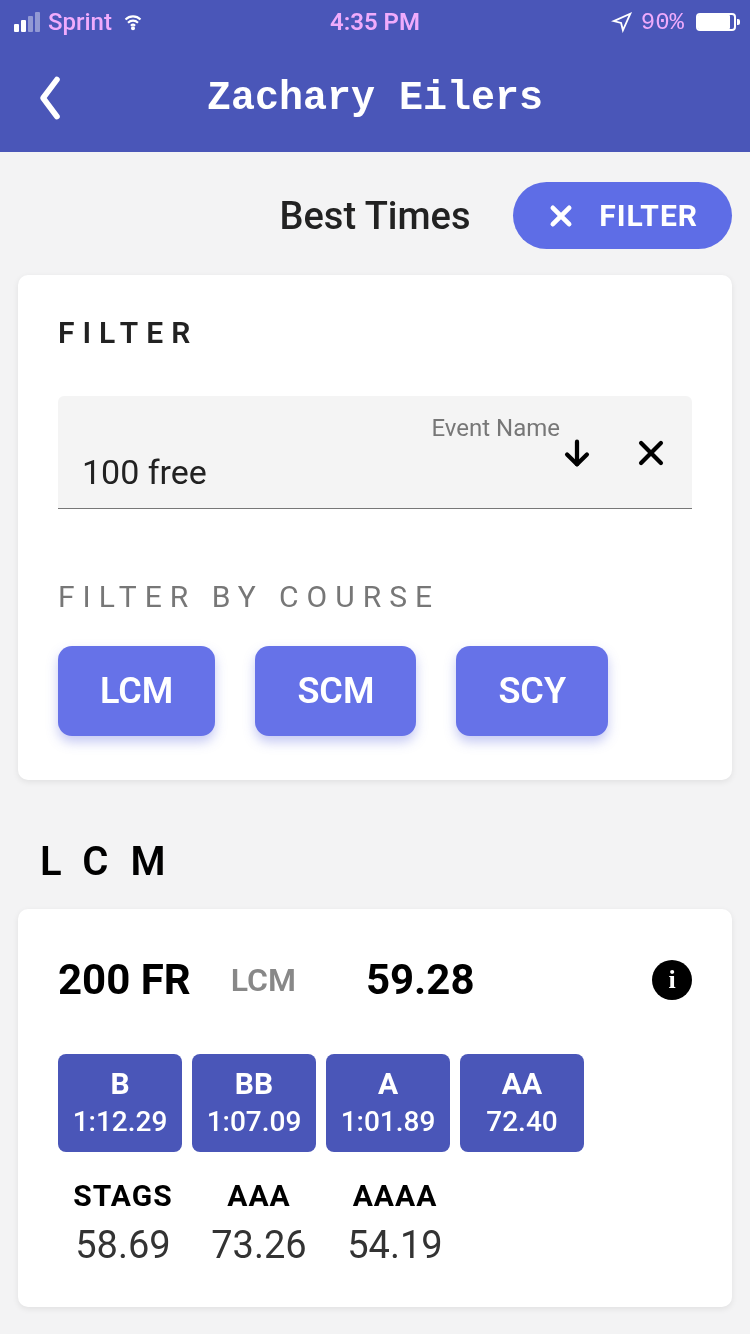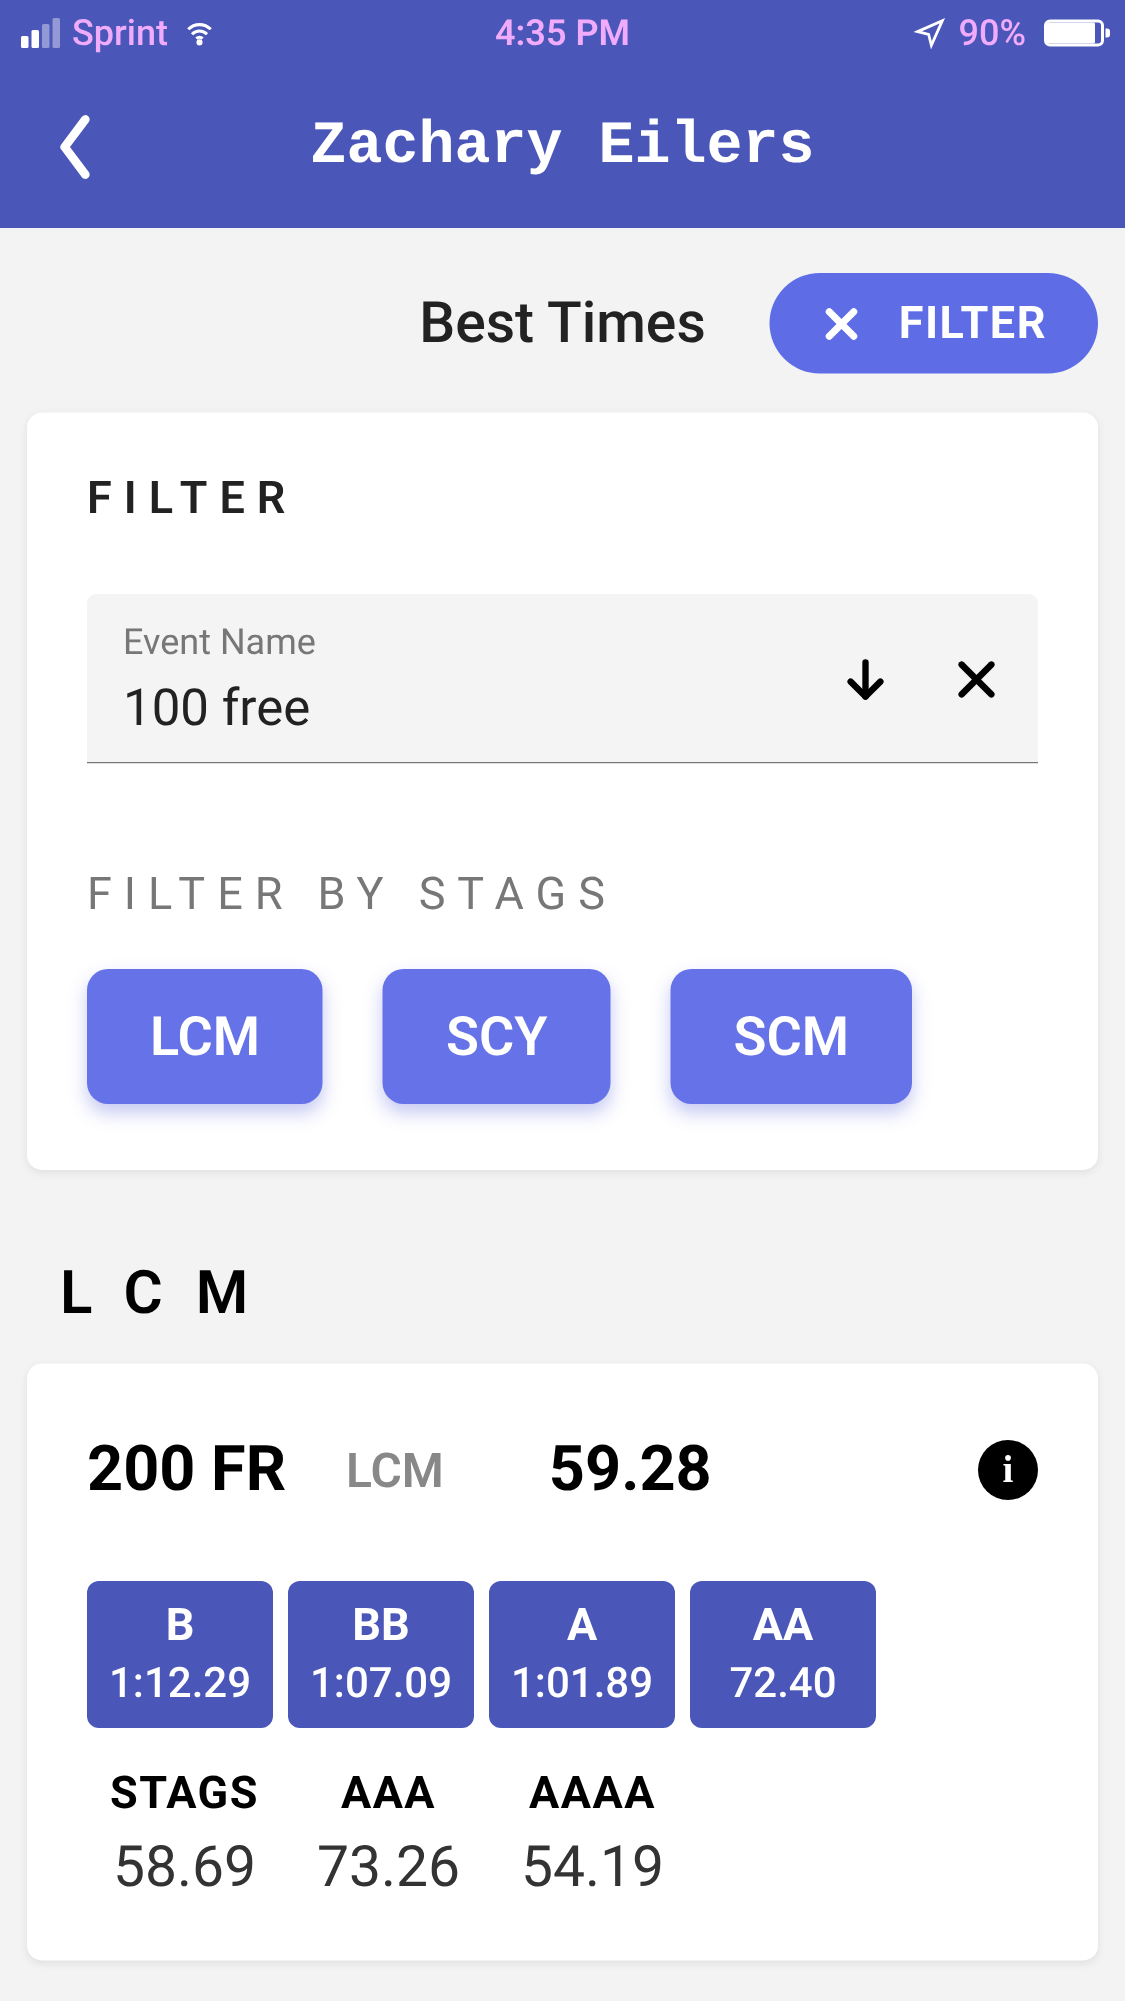--- a/index.html
+++ b/index.html
@@ -26,21 +26,21 @@
   .status-left { display: flex; align-items: center; gap: 8px; }
   .signal-bars { display: flex; align-items: flex-end; gap: 2px; }
   .signal-bars span { width: 5px; background: rgba(255,255,255,0.4); border-radius: 1px; }
   .signal-bars span.active { background: #fff; }
   .signal-bars span:nth-child(1){height:8px;}
   .signal-bars span:nth-child(2){height:12px;}
   .signal-bars span:nth-child(3){height:16px;}
   .signal-bars span:nth-child(4){height:20px;}
   .wifi-icon { width:26px; height:20px; }
   .status-center { font-weight: 600; position: absolute; left:50%; transform:translateX(-50%); }
-  .status-right { display: flex; align-items: center; gap: 8px; }
+  .status-right { display: flex; align-items: center; gap: 8px; font-family: Liberation Mono, monospace; }
   .battery { display: flex; align-items: center; }
   .battery-body { width:40px; height:18px; border:2px solid #fff; border-radius:4px; position:relative; margin-left:4px; }
   .battery-body::after { content:""; position:absolute; right:-6px; top:4px; width:3px; height:6px; background:#fff; border-radius:0 2px 2px 0; }
   .battery-fill { height:100%; background:#fff; border-radius:1px; }
   .location-icon { width:22px; height:22px; }
 
   .nav-header {
     width: 100%;
     height: 108px;
     background: #4a56b8;
@@ -99,21 +99,21 @@
   .input-wrap {
     background: #f4f4f4;
     border-bottom: 1px solid #777;
     border-radius: 6px 6px 0 0;
     padding: 18px 24px 16px 24px;
     display: flex;
     align-items: center;
     position: relative;
   }
   .input-stack { flex:1; }
-  .input-label { color:#777; font-size:24px; margin-bottom:10px; }
+  .input-label { color:#777; font-size:24px; margin-bottom:10px;text-align:right; }
   .input-value { color:#222; font-size:34px; font-weight:400; }
   .input-icons { display:flex; align-items:center; gap:40px; }
   .input-icons svg { width:34px; height:34px; stroke:#000; }
 
   .sub-label {
     font-size: 30px;
     color: #777;
     letter-spacing: 8px;
     margin-top: 70px;
     margin-bottom: 32px;
@@ -238,25 +238,25 @@
         <line x1="12" y1="4" x2="12" y2="20"></line>
           <polyline points="5,13 12,20 19,13"></polyline>
       </svg>
       <svg viewBox="0 0 24 24" fill="none" stroke-width="3" stroke-linecap="round">
         <line x1="5" y1="5" x2="19" y2="19"></line>
           <line x1="19" y1="5" x2="5" y2="19"></line>
       </svg>
     </div>
   </div>
 
-  <div class="sub-label">FILTER BY STAGS</div>
+  <div class="sub-label">FILTER BY COURSE</div>
   <div class="chip-row">
     <div class="chip">LCM</div>
+    <div class="chip">SCM</div>
     <div class="chip">SCY</div>
-    <div class="chip">SCM</div>
   </div>
 </div>
 
 <div class="section-label">LCM</div>
 
 <div class="result-card">
   <div class="result-line">
     <span class="event-name">200 FR</span>
     <span class="event-course">LCM</span>
     <span class="event-time">59.28</span>

